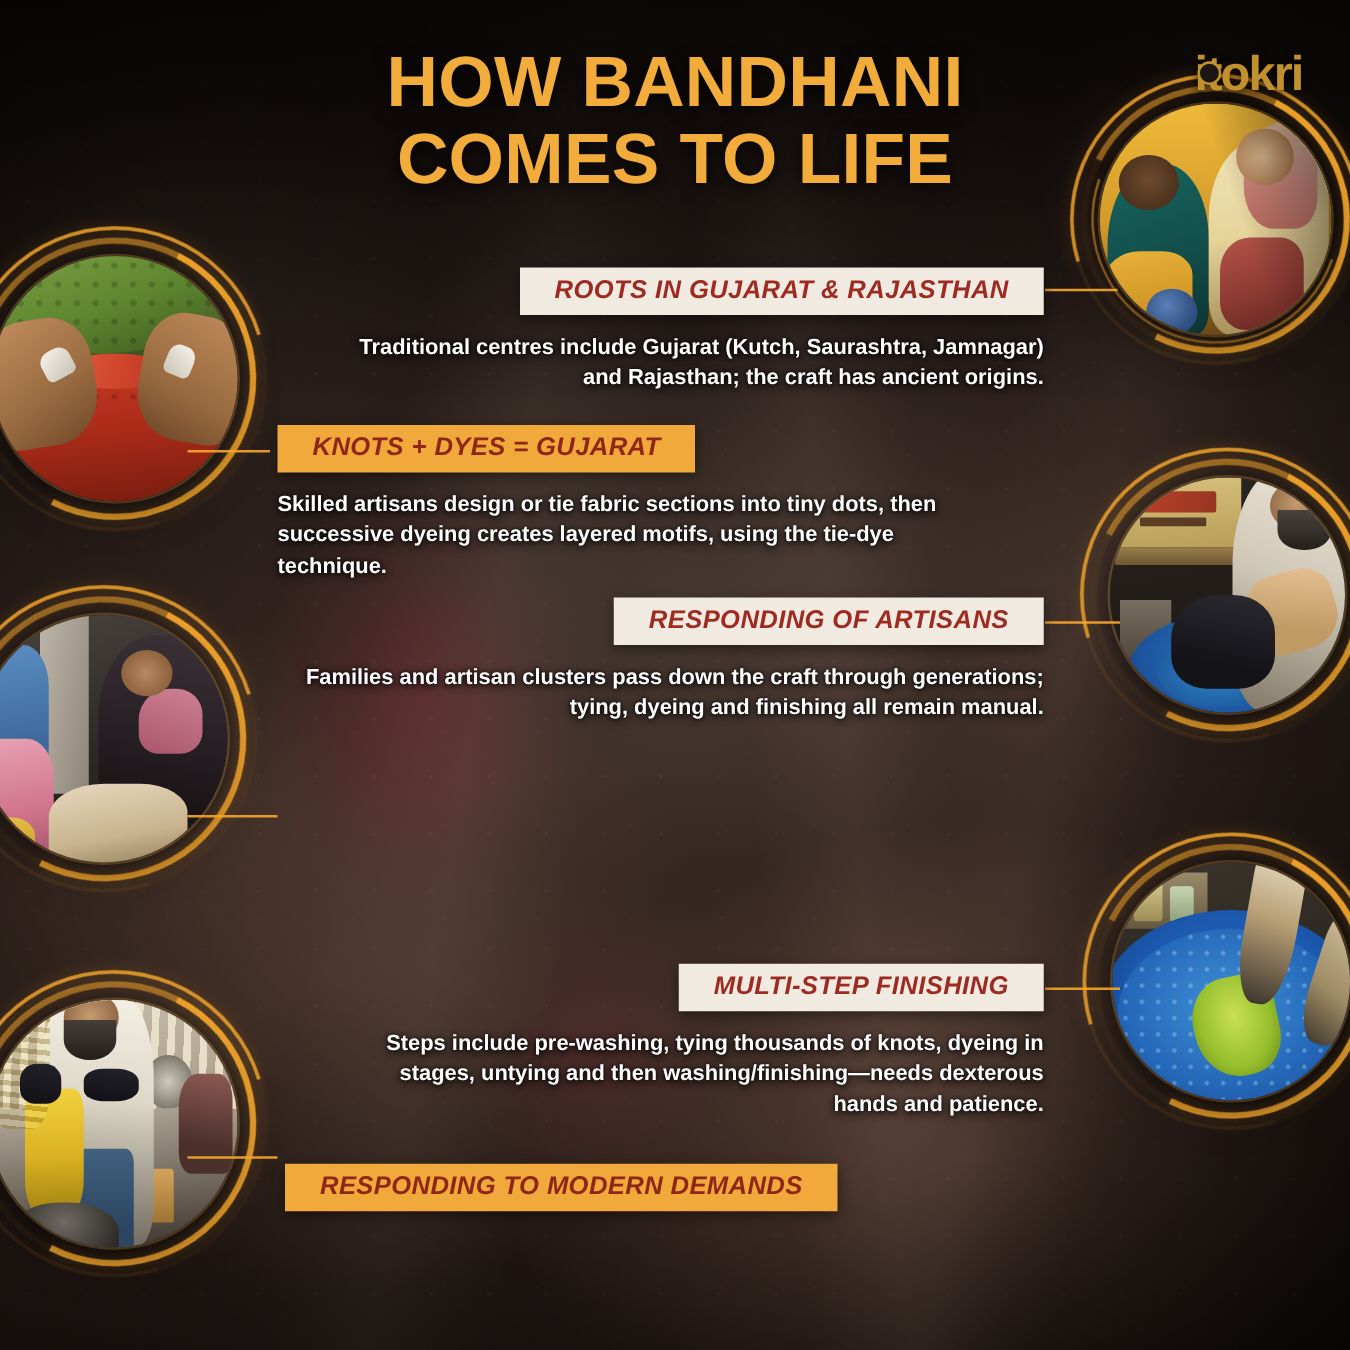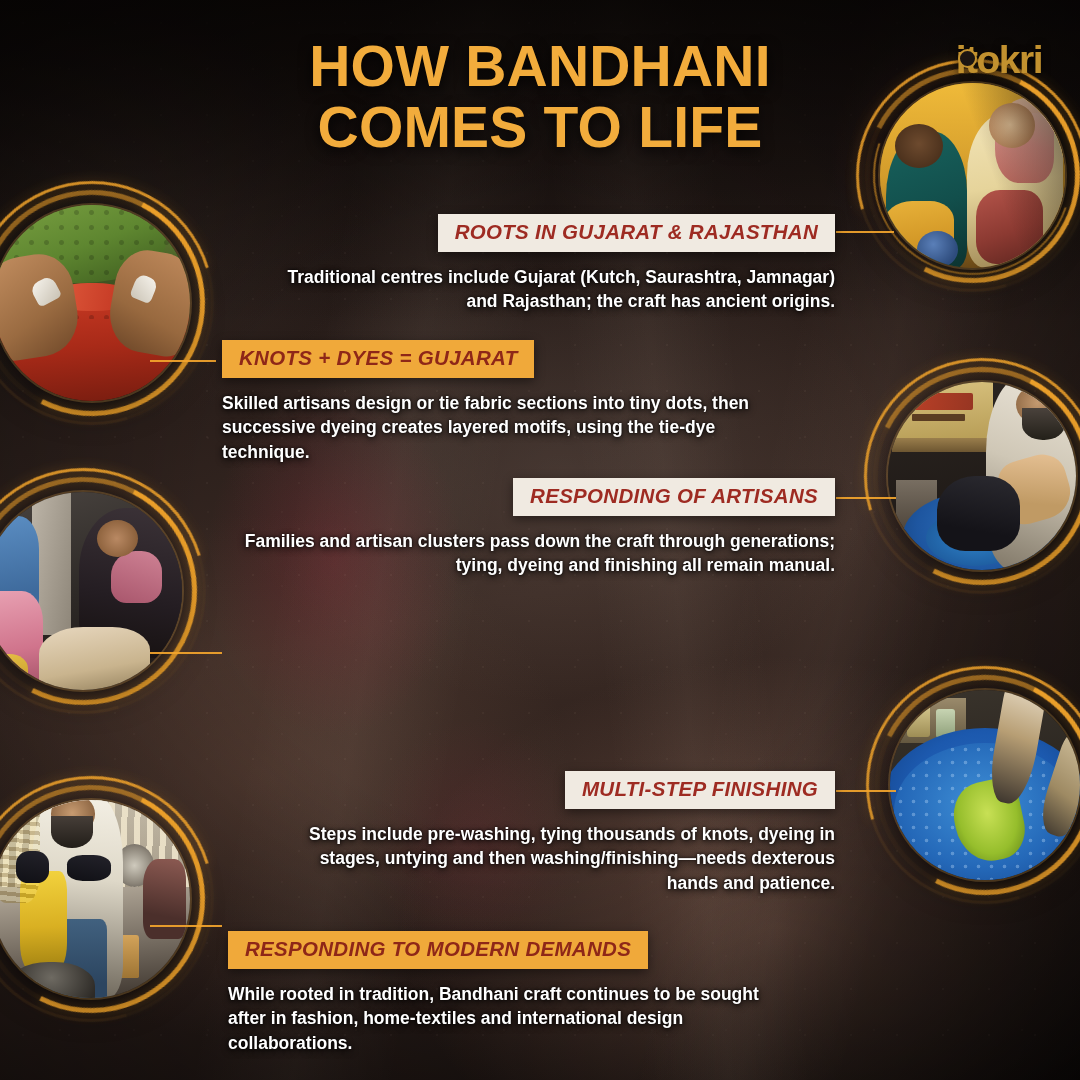--- a/index.html
+++ b/index.html
@@ -297,21 +297,21 @@
 
   
   .block { position:absolute; z-index:14; }
 
   .badge {
     display:inline-block;
     font-size:20.5px;
     font-weight:bold;
     font-style:italic;
     letter-spacing:.3px;
-    padding:8px 17px 9px;
+    padding:8px 28px 9px;
     line-height:1;
     white-space:nowrap;
     color:#9E2B22;
     box-shadow:0 3px 10px rgba(0,0,0,.45);
   }
   .badge.cream { background:#F0EAE1; }
   .badge.amber { background:#F0A93A; color:#8E2718; }
 
   .body-text {
     margin-top:13px;
@@ -486,16 +486,15 @@
 
   <div class="block align-right" style="right:245px; top:771px; width:0;">
     <div style="position:absolute; right:0; top:0; width:560px; text-align:right;">
       <span class="badge cream">MULTI-STEP FINISHING</span>
       <div class="body-text align-right" style="width:528px; margin-left:auto;">Steps include pre-washing, tying thousands of knots, dyeing in stages, untying and then washing/finishing—needs dexterous hands and patience.</div>
     </div>
   </div>
 
   <div class="block align-left" style="left:228px; top:905px; width:570px;margin-top:26px;">
     <span class="badge amber">RESPONDING TO MODERN DEMANDS</span>
-    <div class="body-text align-left" style="width:548px;">While rooted in tradition, Bandhani craft continues to be sought after in fashion, home-textiles and international design collaborations.</div>
   </div>
 
 </div>
 
 </body></html>

